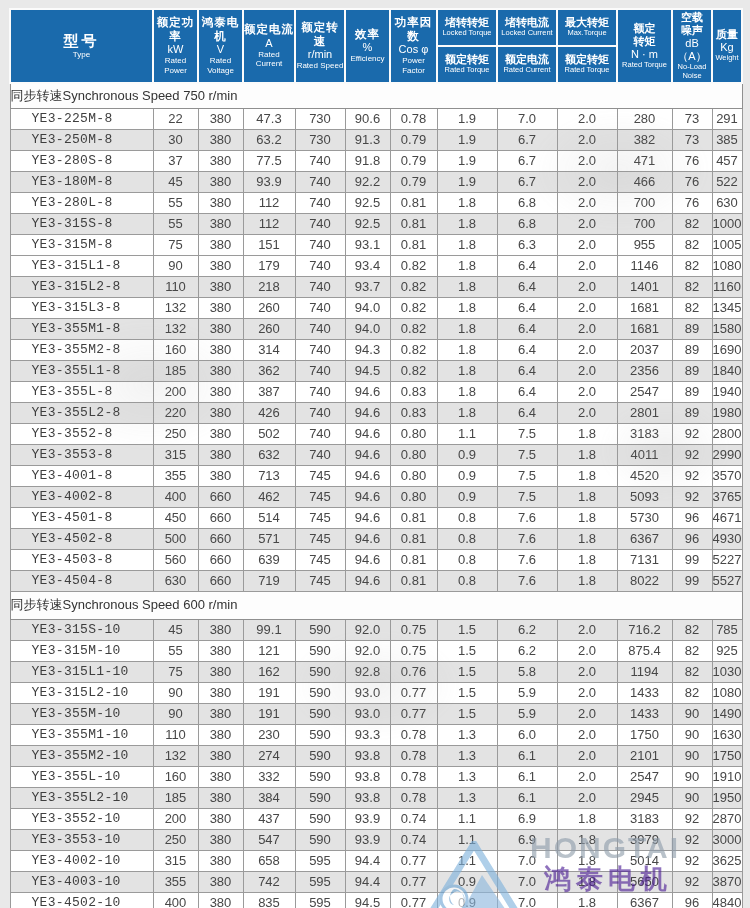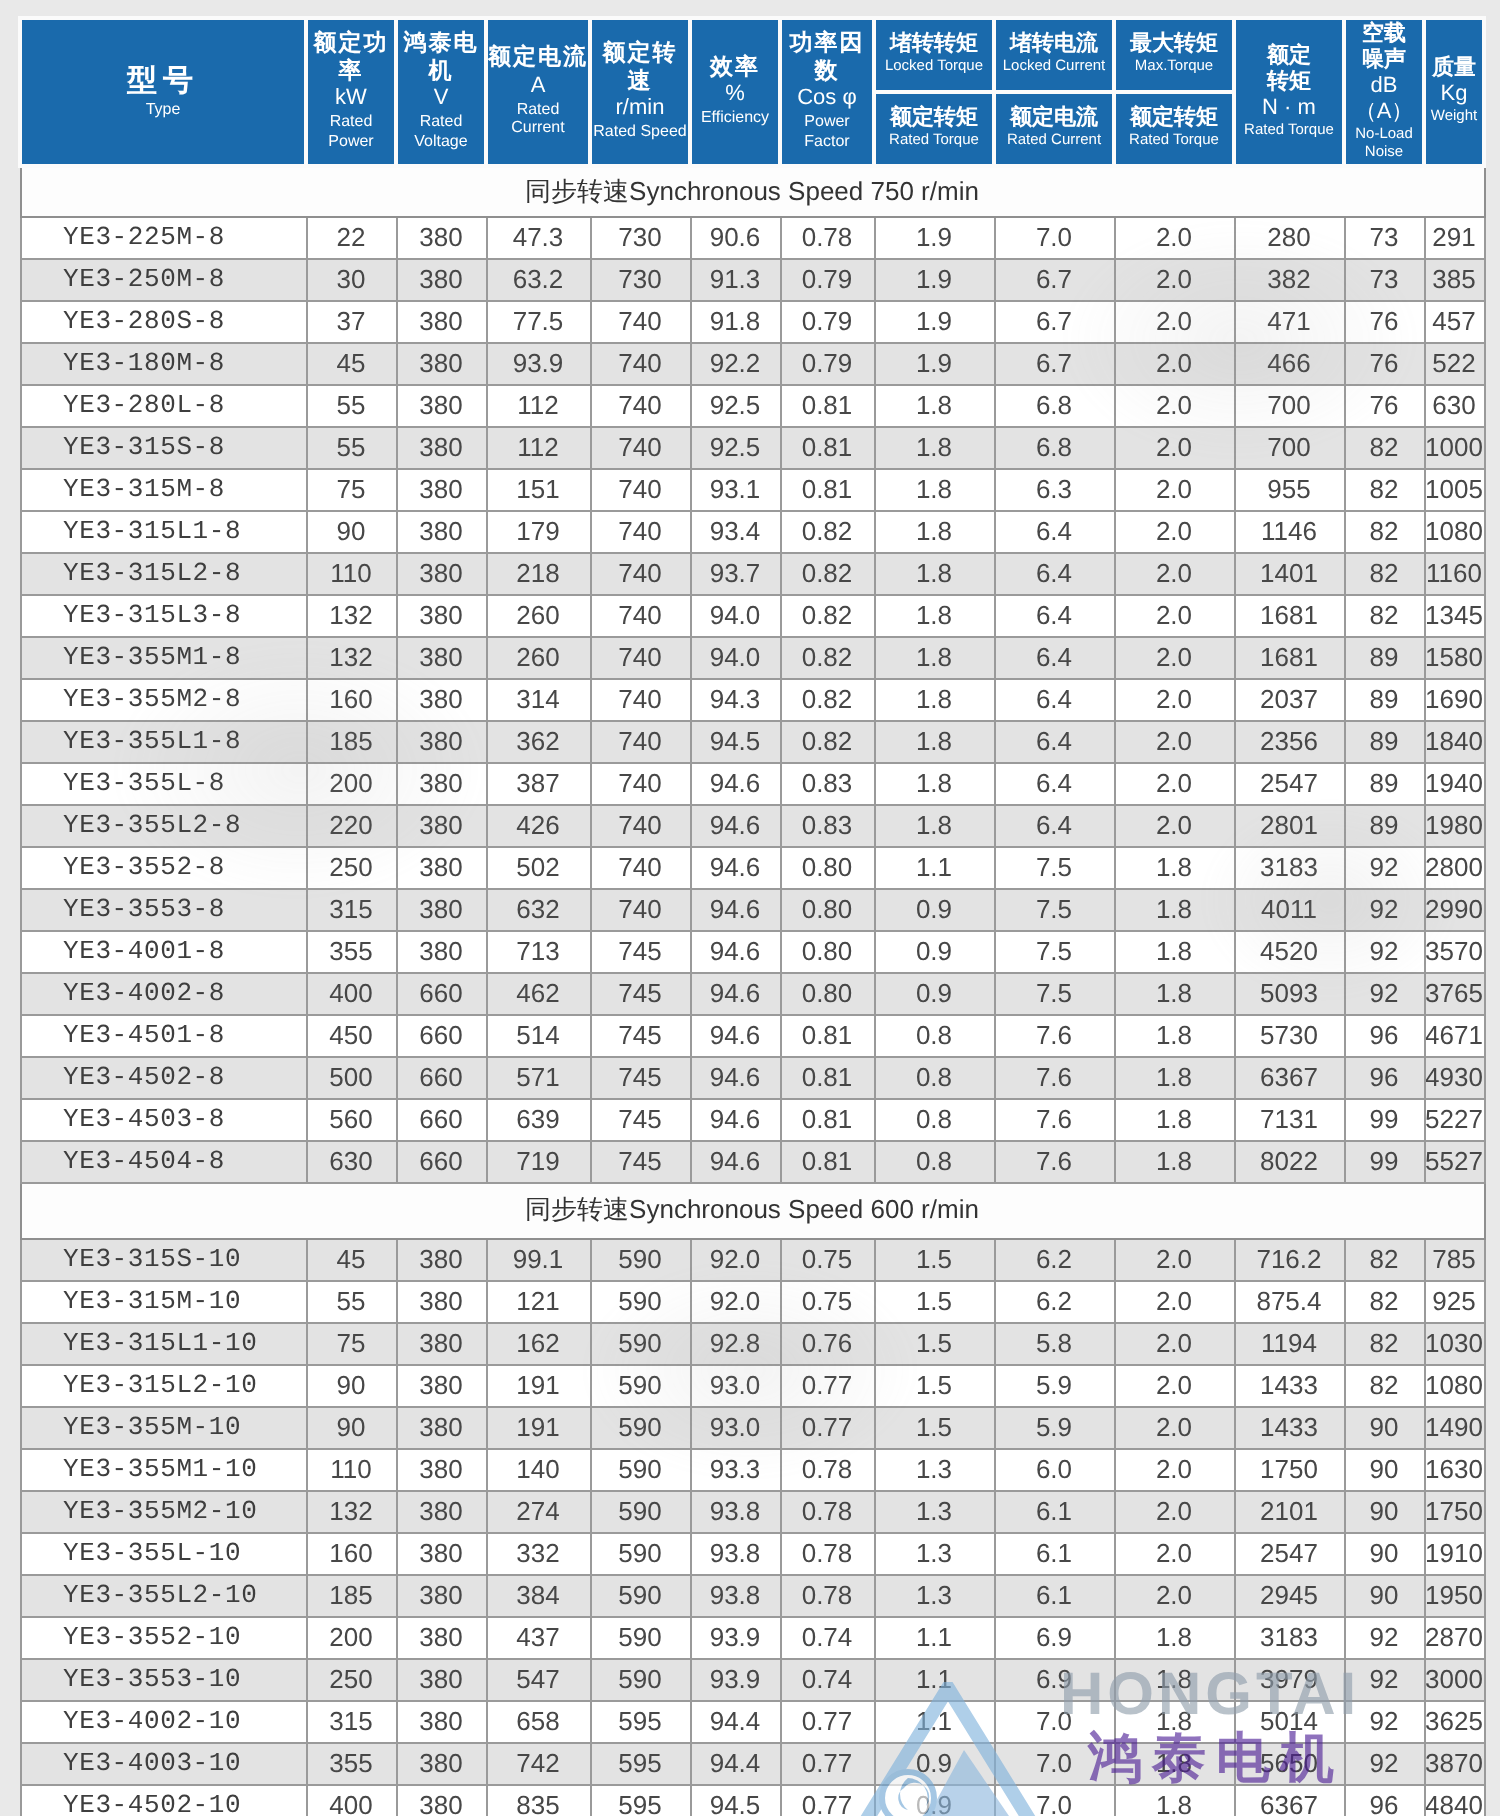--- a/index.html
+++ b/index.html
@@ -32,21 +32,21 @@
   .h-en{font-size:8px;}
   .h-zh-s{font-size:11px;font-weight:bold;}
   .h-en-s{font-size:7.5px;}
 
   
   td.section-title{
     background:#fdfdfd;
     border:1px solid #8f8f8f;
     border-top:none;
     height:24px;
-    text-align:center;
+    text-align:left;
     font-size:13px;
     color:#333;
     white-space:nowrap;
     overflow:hidden;
   }
   tr.s2 td.section-title{height:27px;}
 
   
   tbody td{
     border:1px solid var(--grid,#9a9a9a);
@@ -610,21 +610,21 @@
           <td class="c-val">5.9</td>
           <td class="c-val">2.0</td>
           <td class="c-val">1433</td>
           <td class="c-val">90</td>
           <td class="c-val">1490</td>
         </tr>
         <tr class="data-row">
           <td class="c-type">YE3-355M1-10</td>
           <td class="c-val">110</td>
           <td class="c-val">380</td>
-          <td class="c-val">140</td>
+          <td class="c-val">230</td>
           <td class="c-val">590</td>
           <td class="c-val">93.3</td>
           <td class="c-val">0.78</td>
           <td class="c-val">1.3</td>
           <td class="c-val">6.0</td>
           <td class="c-val">2.0</td>
           <td class="c-val">1750</td>
           <td class="c-val">90</td>
           <td class="c-val">1630</td>
         </tr>

